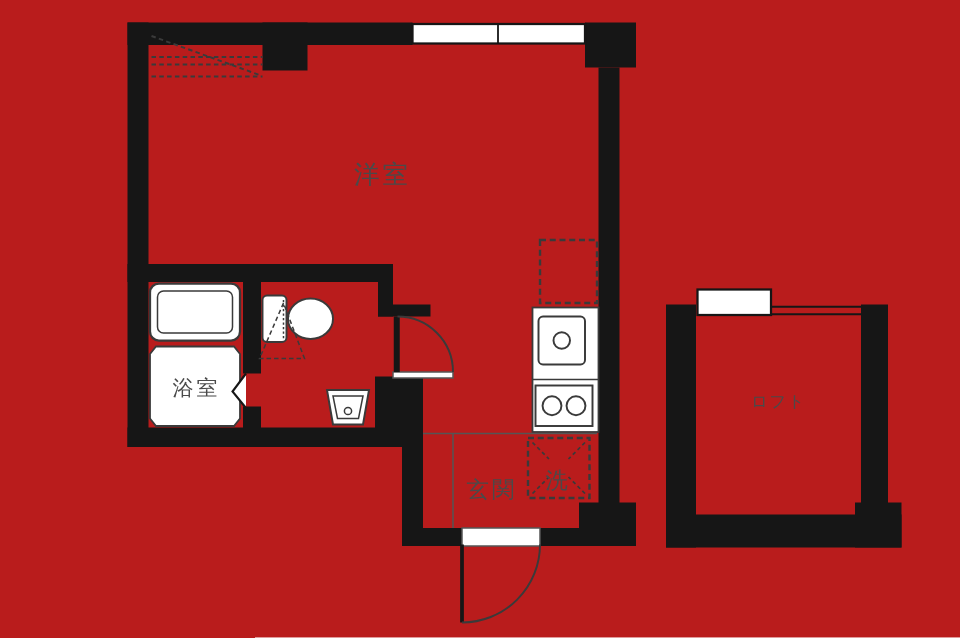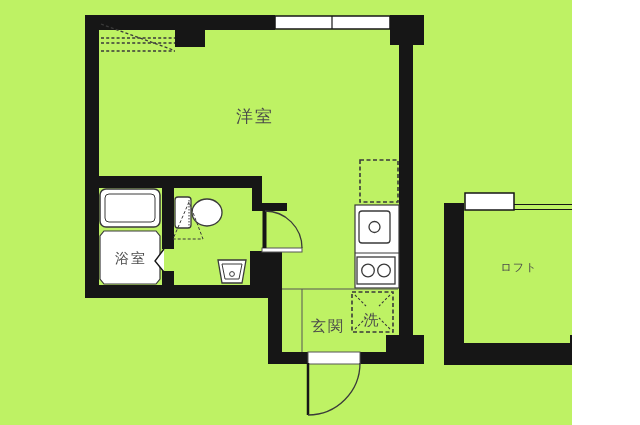--- a/index.html
+++ b/index.html
@@ -1,19 +1,19 @@
 <!DOCTYPE html>
 <html><head>
 <meta charset="utf-8">
 <style>
   html,body{margin:0;padding:0;background:#ffffff;}
   .canvas{
     position:relative;
-    width:572px;height:425px;
-    background:#bef264;
+    width:640px;height:425px;
+    background:#b91c1c;
     font-family:"Liberation Sans", sans-serif;
     overflow:hidden;
   }
   svg{display:block;}
   text{
     font-family:"Liberation Sans", sans-serif;
     fill:#4a4a4a;
   }
   .lbl-large{font-size:17px;letter-spacing:2px;}
   .lbl-mid{font-size:15px;letter-spacing:2px;}

